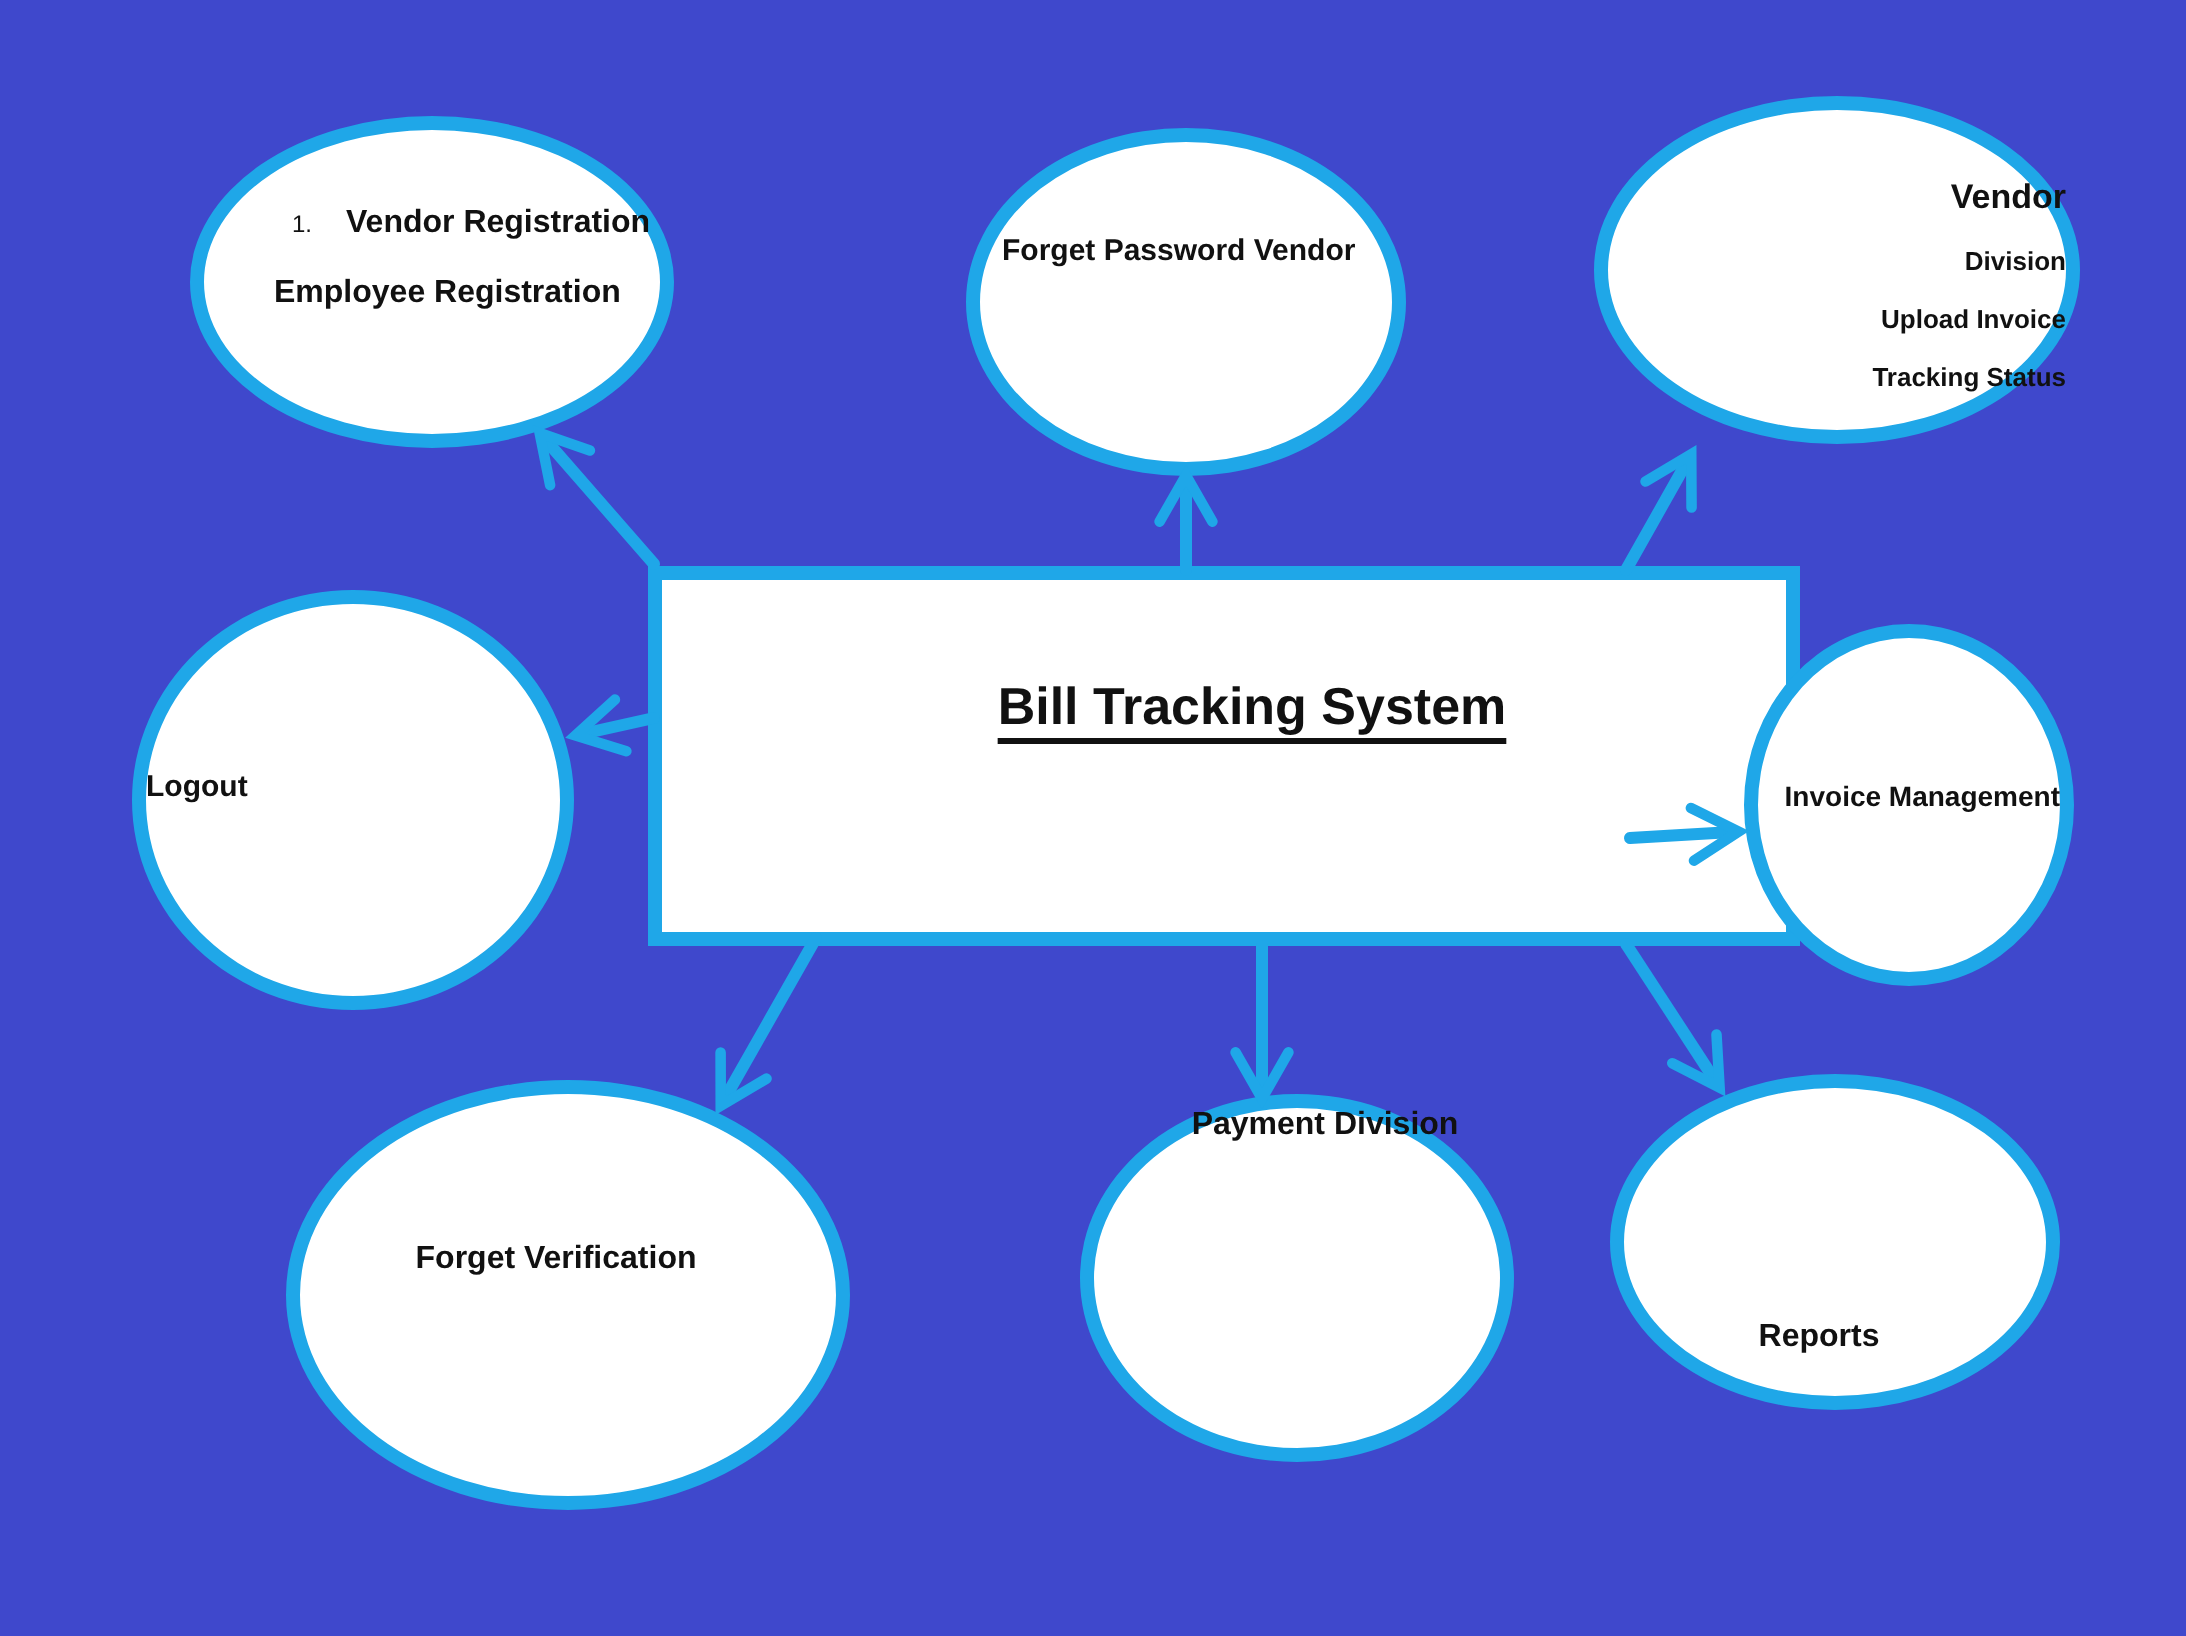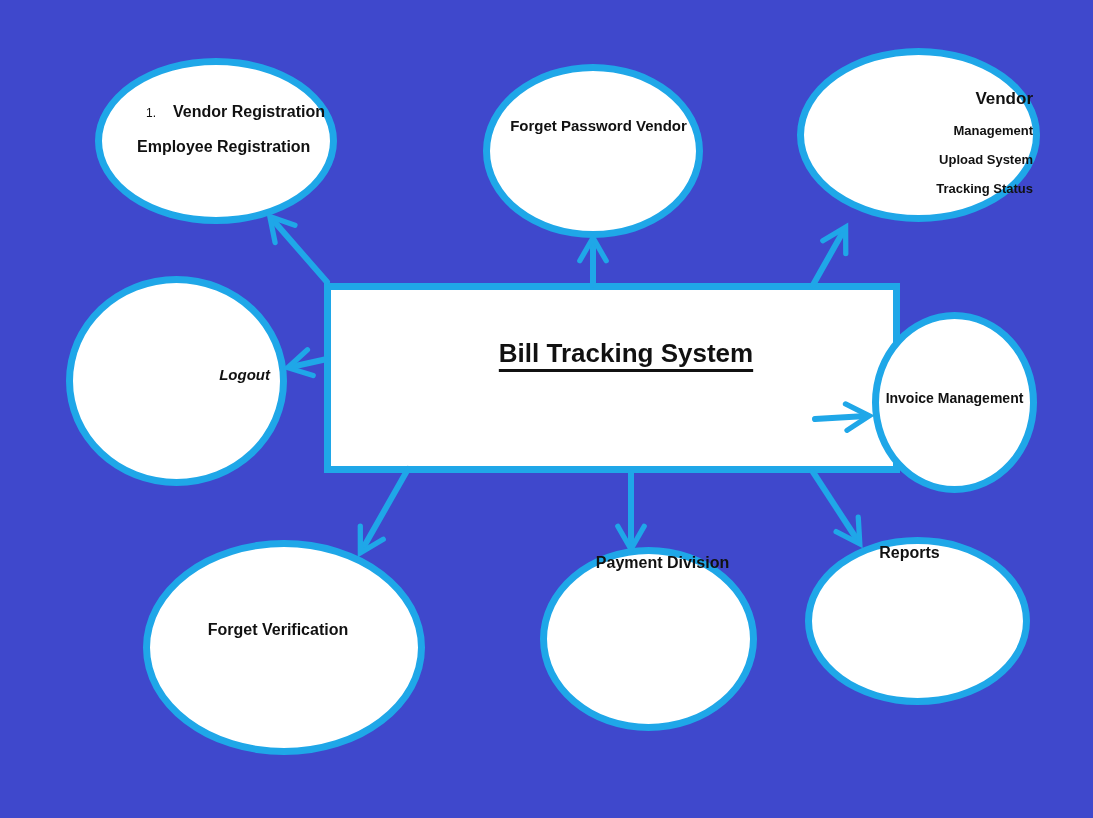--- a/index.html
+++ b/index.html
@@ -50,52 +50,52 @@
     text-underline-offset: 7px;
   }
 
   
   .node-registration { left: 95px; top: 58px; width: 242px; height: 166px; font-size: 16px; }
   .node-registration .line1 { margin: 38px 0 0 44px; }
   .node-registration .list-number { font-size: 12px; font-weight: normal; margin-right: 17px; }
   .node-registration .line2 { margin: 17px 0 0 35px; }
 
   
-  .node-forget-password { left: 483px; top: 64px; width: 220px; height: 174px; font-size: 15px; text-align: center; }
+  .node-forget-password { left: 483px; top: 64px; width: 220px; height: 174px; font-size: 15px; }
   .node-forget-password .line1 { margin: 46px 0 0 11px; }
   .node-forget-password .line2 { margin: 18px 0 0 11px; }
 
   
   .node-vendor { left: 797px; top: 48px; width: 243px; height: 174px; text-align: right; }
   .node-vendor .heading { margin: 34px 0 0 39px; font-size: 17px; }
   .node-vendor .sub-item { margin: 14px 0 0 52px; font-size: 13px; }
 
   
-  .node-logout { left: 66px; top: 276px; width: 221px; height: 210px;
-    display: flex; align-items: center; justify-content: flex-end;
-    font-size: 15px; padding-bottom: 14px; padding-right: 10px; font-style: italic; }
+  .node-logout { left: 66px; top: 295px; width: 221px; height: 210px;
+    display: flex; align-items: center; justify-content: flex-start;
+    font-size: 15px; padding-bottom: 14px; padding-right: 10px; }
 
   
   .node-invoice-management { left: 872px; top: 312px; width: 165px; height: 181px;
-    display: flex; align-items: center; justify-content: center;
+    display: flex; align-items: center; justify-content: flex-end;
     font-size: 14px; text-align: center; padding-bottom: 10px; }
 
   
   .node-invoice-verification { left: 143px; top: 540px; width: 282px; height: 215px;
     display: flex; align-items: center; justify-content: center;
     font-size: 16px; padding-bottom: 36px; padding-right: 12px; }
 
   
   .node-payment-division { left: 540px; top: 547px; width: 217px; height: 184px;
     display: flex; align-items: flex-start; justify-content: center;
     font-size: 16px; padding-left: 28px; }
 
   
   .node-reports { left: 805px; top: 537px; width: 225px; height: 168px;
-    display: flex; align-items: flex-start; justify-content: center;
+    display: flex; align-items: flex-end; justify-content: center;
     font-size: 16px; padding-bottom: 20px; padding-right: 16px; }
 </style>
 </head>
 <body>
 
 <div class="canvas">
 
   <svg class="arrow-layer" width="1093" height="818" viewBox="0 0 1093 818">
     <defs>
       <marker id="ah" viewBox="0 0 10 10" refX="7" refY="5" markerWidth="5.5" markerHeight="5.5" orient="auto">
@@ -122,22 +122,22 @@
     </div>
     <div class="line2">Employee Registration</div>
   </div>
 
   <div class="node ellipse node-forget-password">
     <div class="line1">Forget Password Vendor</div>
   </div>
 
   <div class="node ellipse node-vendor">
     <div class="heading">Vendor</div>
-    <div class="sub-item">Management</div>
-    <div class="sub-item">Upload System</div>
+    <div class="sub-item">Division</div>
+    <div class="sub-item">Upload Invoice</div>
     <div class="sub-item">Tracking Status</div>
   </div>
 
   <div class="node ellipse node-logout">
     <span>Logout</span>
   </div>
 
   <div class="node ellipse node-invoice-management">
     <span>Invoice Management</span>
   </div>

